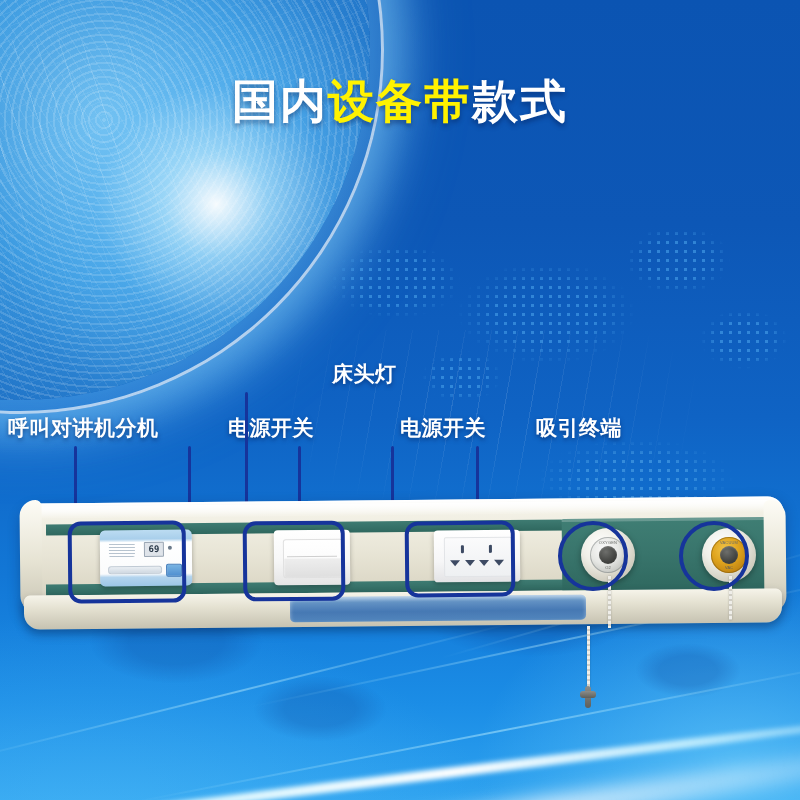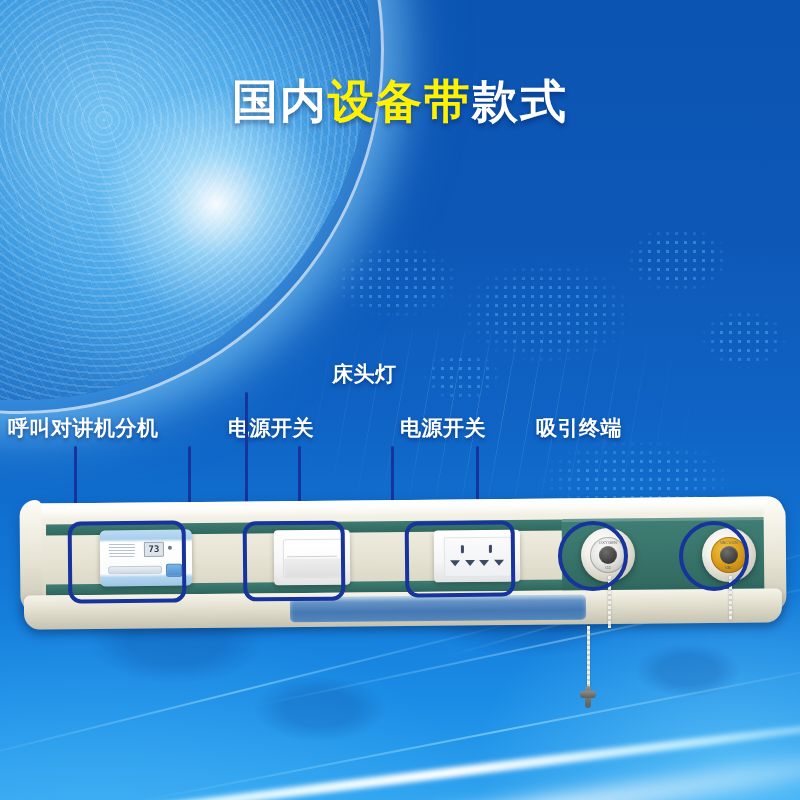--- a/index.html
+++ b/index.html
@@ -245,21 +245,21 @@
     <div class="stripe stripe-top"></div>
     <div class="stripe stripe-bot"></div>
     <div class="teal-face"></div>
     <div class="panel-endcap-l"></div>
     <div class="panel-endcap-r"></div>
     <div class="panel-lower"></div>
     <div class="lamp-cover"></div>
 
     <div class="mod intercom">
       <div class="ic-grille"></div>
-      <div class="ic-disp">73</div>
+      <div class="ic-disp">69</div>
       <div class="ic-dot"></div>
       <div class="ic-slot"></div>
       <div class="ic-btn"></div>
     </div>
 
     <div class="mod switchplate">
       <div class="sw-rocker"></div>
       <div class="sw-line"></div>
     </div>
 

